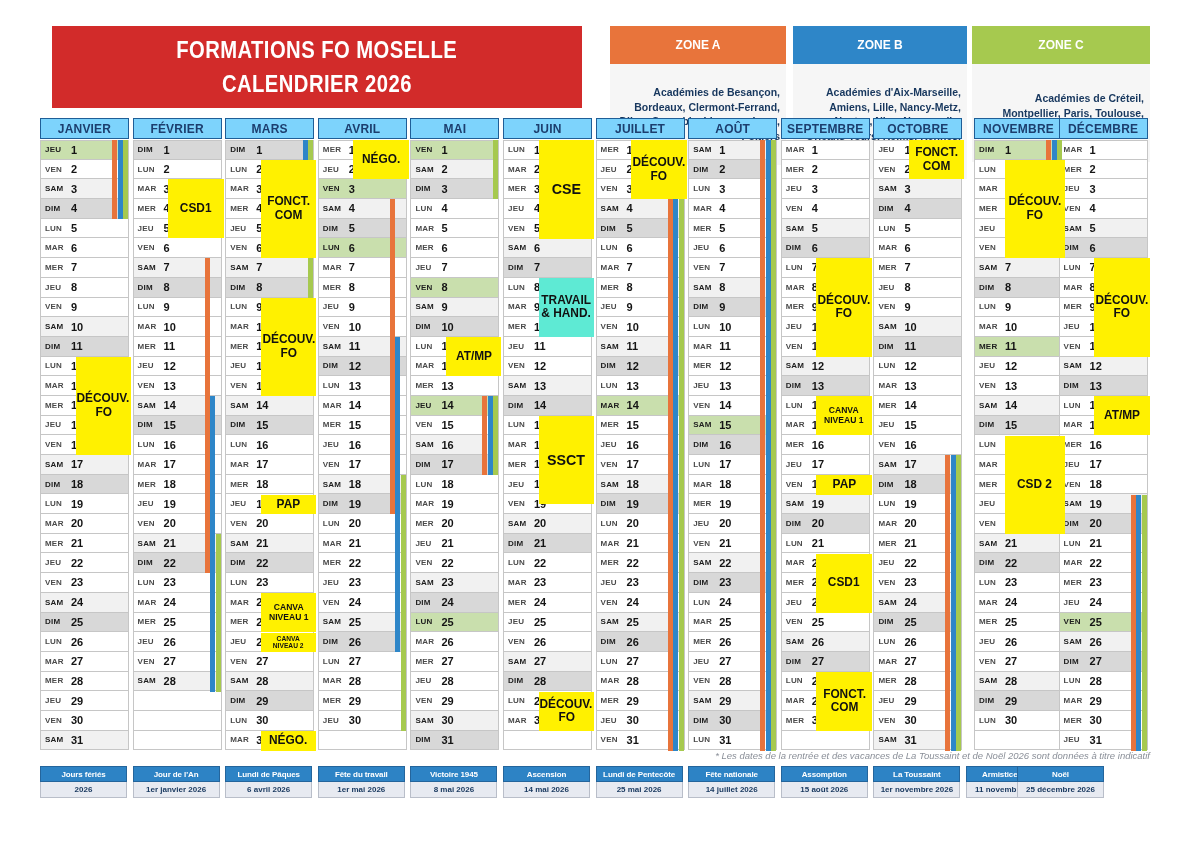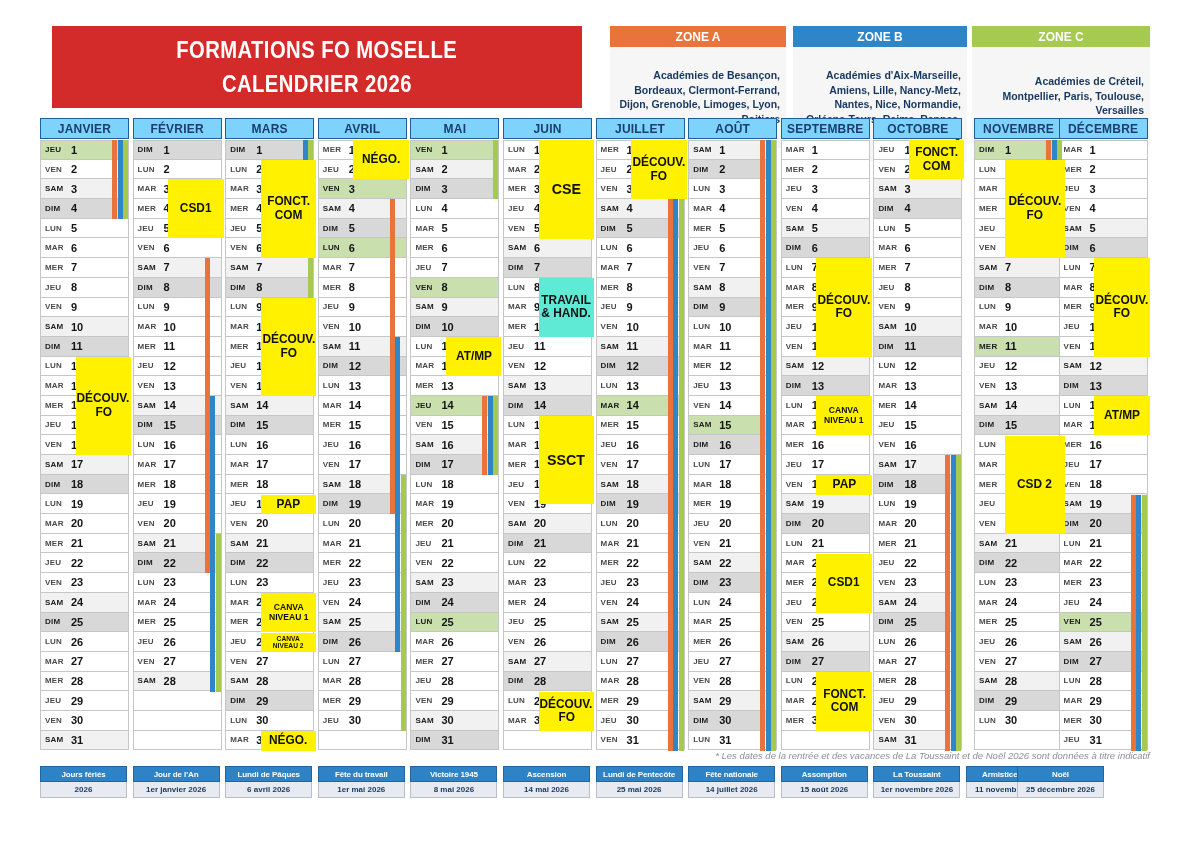--- a/index.html
+++ b/index.html
@@ -8,21 +8,21 @@
 
   
   .banner{position:absolute;left:52px;top:26px;width:530px;height:82px;
           background:#D22B2A;color:#fff;display:flex;flex-direction:column;
           align-items:center;justify-content:center;}
   .banner .tline{font-weight:700;font-size:23px;line-height:1.5;letter-spacing:.5px;
           transform:scaleX(.88);white-space:nowrap;}
 
   
   .zone{position:absolute;top:26px;}
-  .zone .zh{height:21px;display:flex;align-items:center;justify-content:center;
+  .zone .zh{height:38px;display:flex;align-items:center;justify-content:center;
             color:#fff;font-weight:700;font-size:12px;}
   .zone .zb{background:#F6F6F6;color:#17375E;font-weight:700;font-size:10.5px;
             line-height:1.4;text-align:right;padding:21px 6px;min-height:56px;
             display:flex;align-items:center;justify-content:center;}
   #zoneA{left:610px;width:176px;} #zoneB{left:793px;width:174px;} #zoneC{left:972px;width:178px;}
 
   
   .mcol{position:absolute;top:118px;width:89px;}
   .mhead{height:21px;background:#7dd3fc;border:1px solid #1F5E97;margin-bottom:1px;
          display:flex;align-items:center;justify-content:center;

